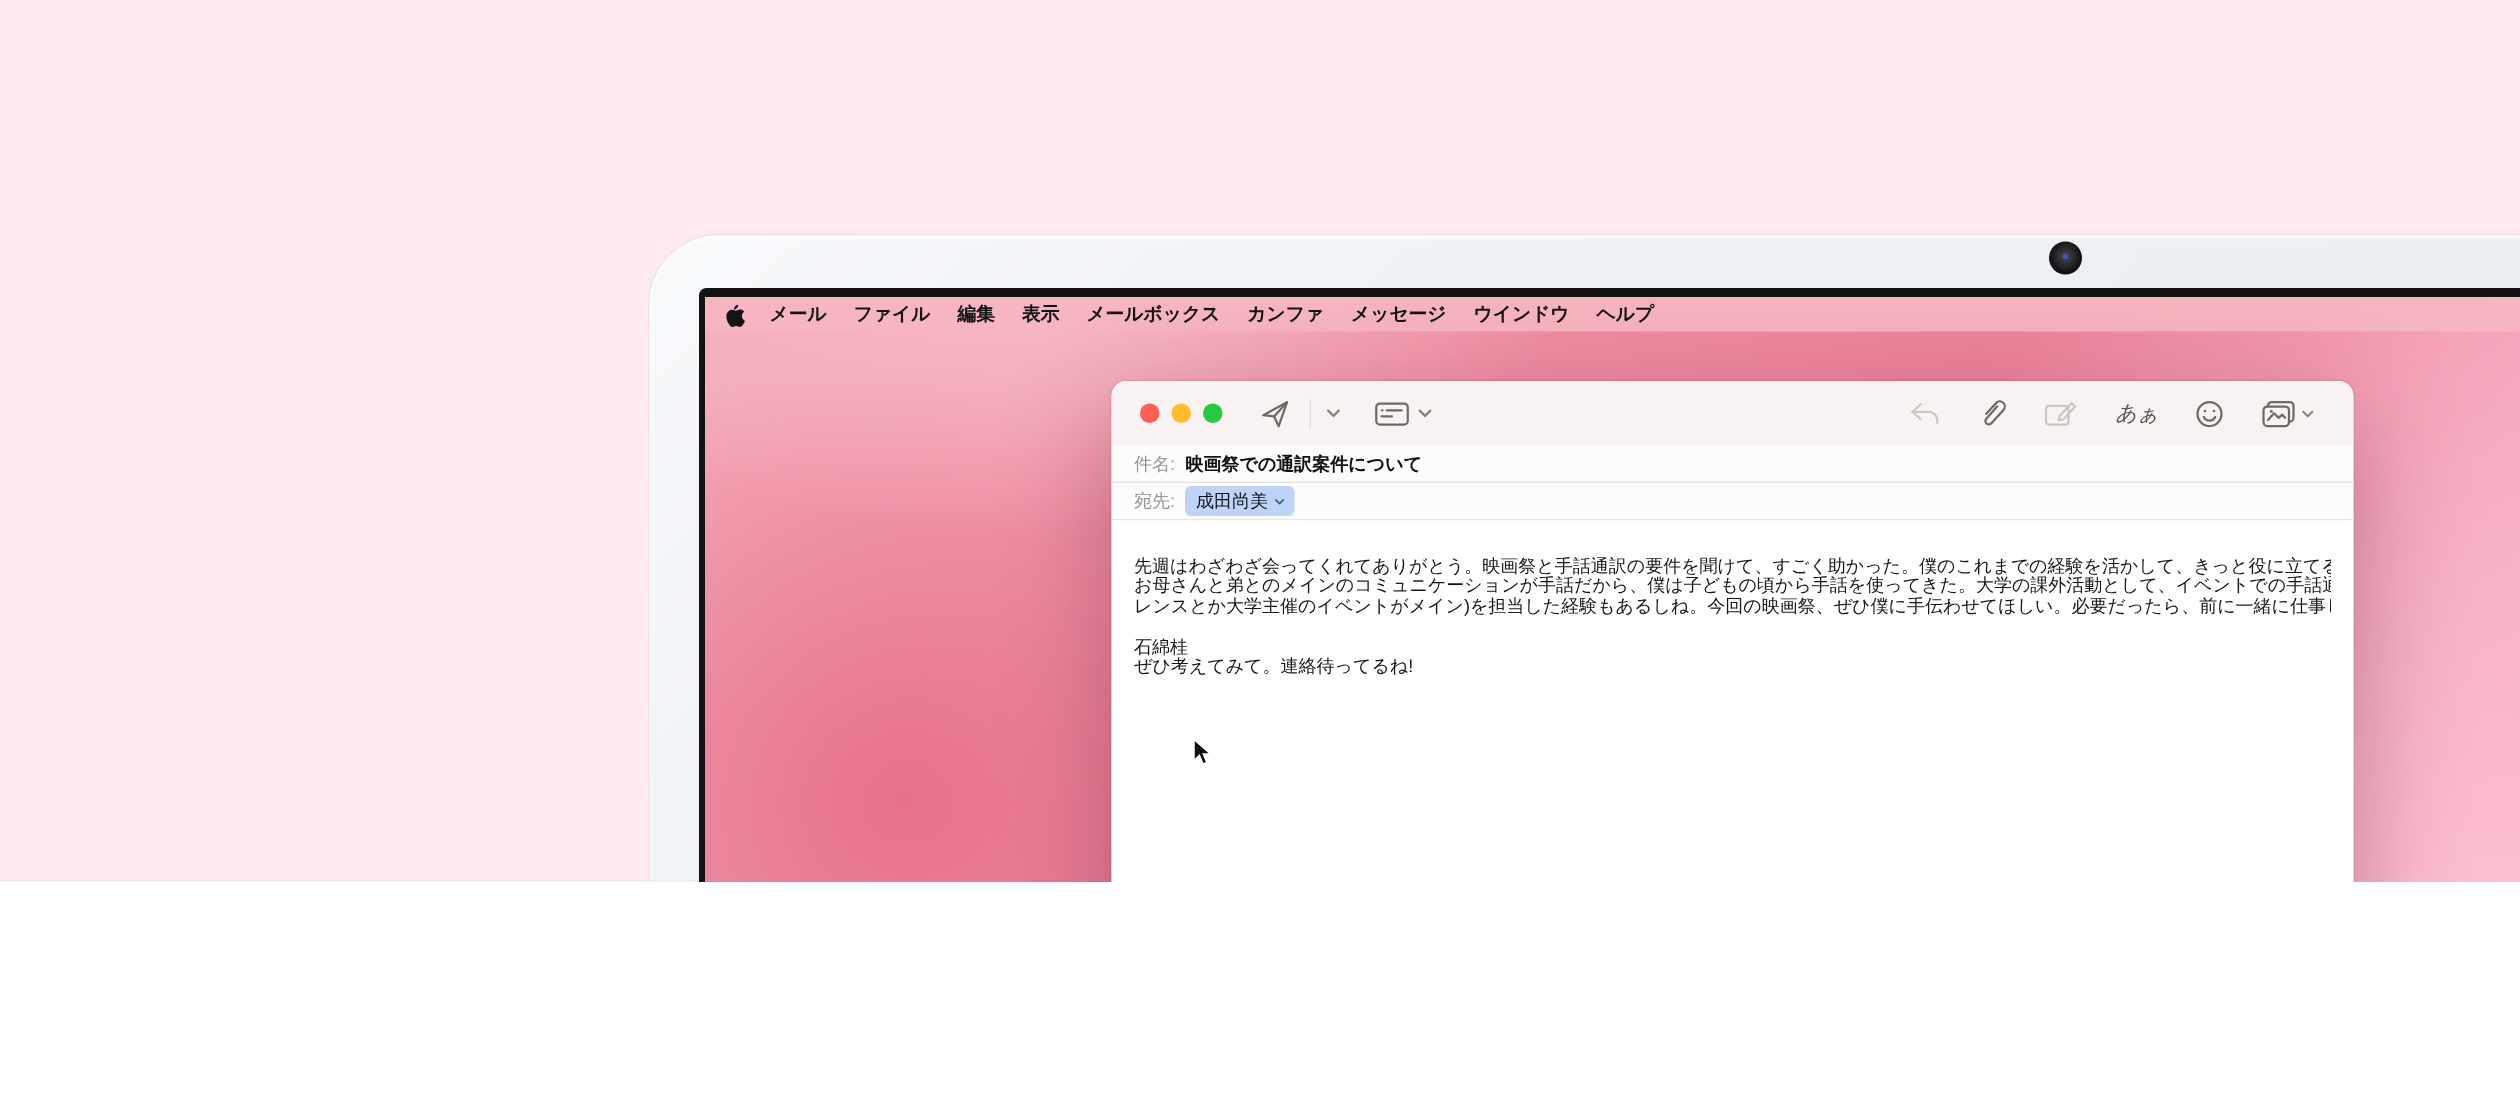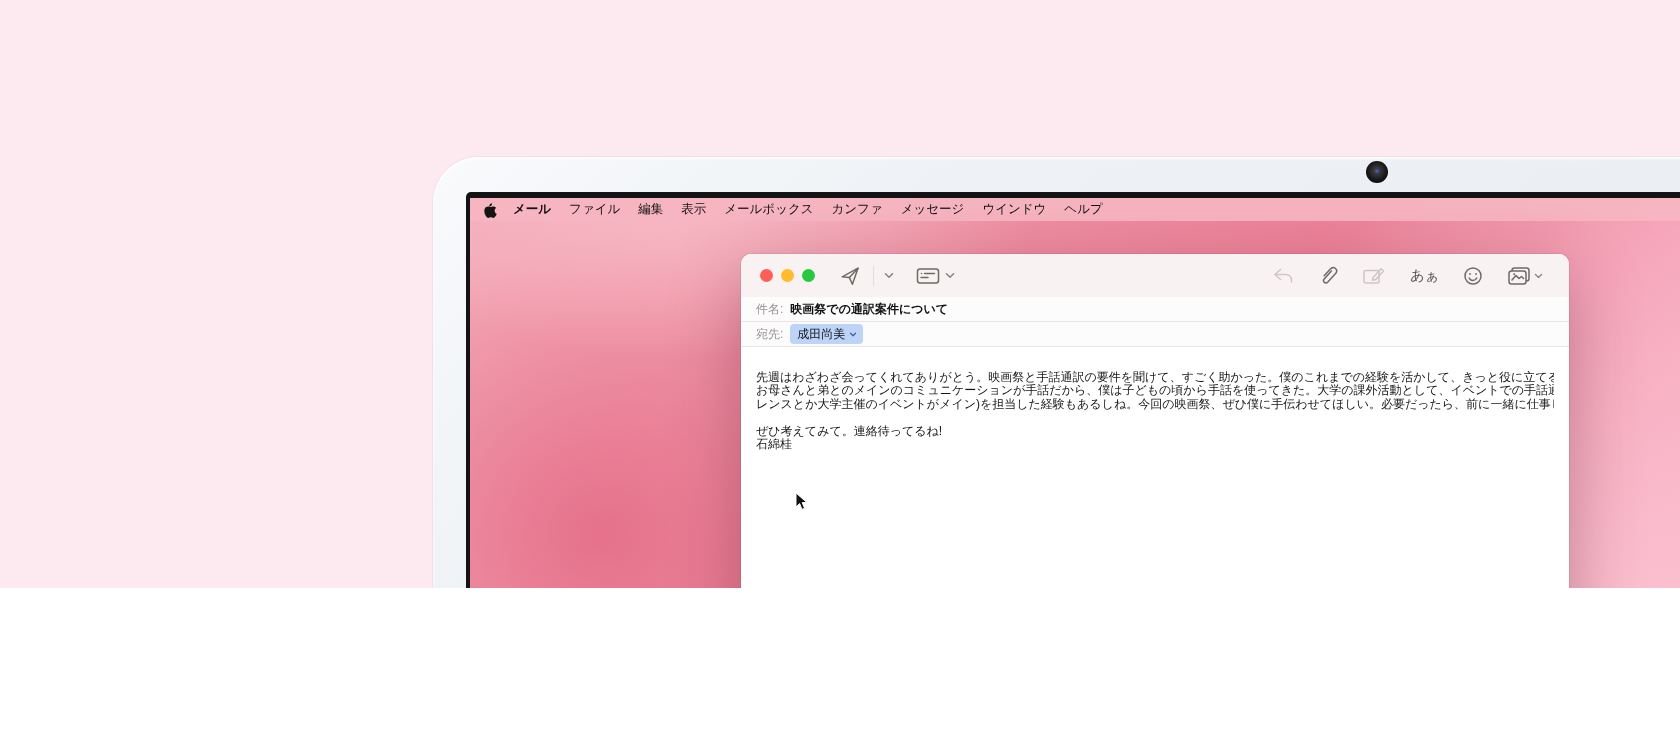--- a/index.html
+++ b/index.html
@@ -41,40 +41,40 @@
   }
 
   
   .menubar {
     position:absolute; left:0; top:0; width:100%; height:23px;
     background:rgba(246,181,193,.96);
     display:flex; align-items:center; padding-left:13px;
     font-size:12.5px; color:#141414;
   }
   .apple { width:15px; height:16px; margin-right:6px; display:flex; align-items:center; }
-  .menubar .mitem { padding:0 9px; white-space:nowrap; }
+  .menubar .mitem { padding:0 9px; white-space:nowrap;font-weight:bold; }
   .menubar .mitem.bold { font-weight:700; }
 
   
   .window {
     position:absolute; left:271px; top:56px; width:828px; height:500px;
     border-radius:10px 10px 0 0; background:#fff;
     box-shadow:0 24px 70px rgba(104,28,52,.38), 0 0 0 1px rgba(0,0,0,.06);
     display:flex; flex-direction:column; overflow:hidden;
   }
   .toolbar {
     height:43px; flex:0 0 43px; background:#f8f3f2;
     display:flex; align-items:center; padding:0 16px 0 19px;
   }
   .traffic { display:flex; gap:8px; align-items:center; margin-right:24px; }
   .tl { width:13px; height:13px; border-radius:50%; }
   .tl.red { background:#ff5f57; } .tl.yellow { background:#febc2e; } .tl.green { background:#28c840; }
 
   .tbgroup { display:flex; align-items:center; }
-  .tbbtn { display:flex; align-items:center; justify-content:center; background:none; border:none; padding:0; cursor:default; }
+  .tbbtn { display:flex; align-items:center; justify-content:center; background:none; border:none; padding:0; cursor:default;font-style:italic; }
   .vdiv { width:1px; height:20px; background:#e3dcda; margin:0 10px 0 12px; }
   .icon { stroke:#6f6a67; fill:none; stroke-width:1.5; stroke-linecap:round; stroke-linejoin:round; }
   .icon.disabled { stroke:#cdc6c4; }
   .chev { stroke:#8a8481; fill:none; stroke-width:1.6; stroke-linecap:round; stroke-linejoin:round; }
   .spacer { flex:1; }
   .righticons { display:flex; align-items:center; gap:24px; margin-right:10px; }
   .formatbtn { font-size:14px; color:#57524f; letter-spacing:0; white-space:nowrap; }
   .mediabtn { display:flex; align-items:center; gap:3px; }
 
   .fieldrow {
@@ -217,22 +217,22 @@
           </svg>
         </span>
       </div>
 
       <div class="bodyarea">
         <div class="bline"></div>
         <div class="bline">先週はわざわざ会ってくれてありがとう。映画祭と手話通訳の要件を聞けて、すごく助かった。僕のこれまでの経験を活かして、きっと役に立てると思ってます。</div>
         <div class="bline">お母さんと弟とのメインのコミュニケーションが手話だから、僕は子どもの頃から手話を使ってきた。大学の課外活動として、イベントでの手話通訳(カンファ</div>
         <div class="bline">レンスとか大学主催のイベントがメイン)を担当した経験もあるしね。今回の映画祭、ぜひ僕に手伝わせてほしい。必要だったら、前に一緒に仕事した通訳者</div>
         <div class="bline"></div>
+        <div class="bline">石綿桂</div>
         <div class="bline">ぜひ考えてみて。連絡待ってるね!</div>
-        <div class="bline">石綿桂</div>
       </div>
     </div>
 
     <svg class="cursor" viewBox="0 0 13 19">
       <path d="M1 1 L1 15 L4.6 11.6 L7 17.4 L9.6 16.2 L7.2 10.6 L12 10.6 Z" fill="#111" stroke="#fff" stroke-width="1"></path>
     </svg>
 
   </div>
 </div>
 

